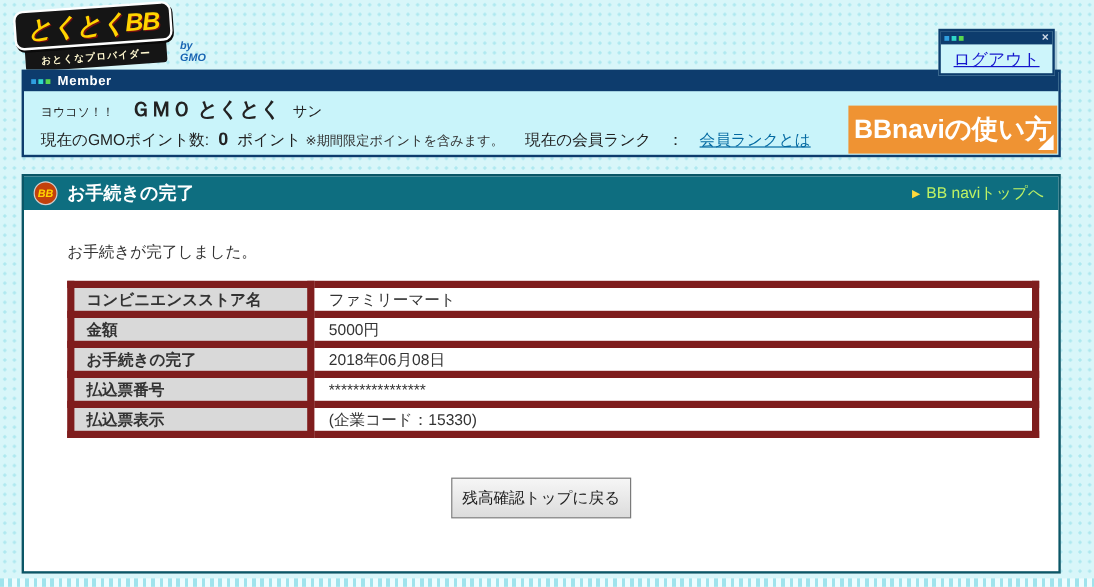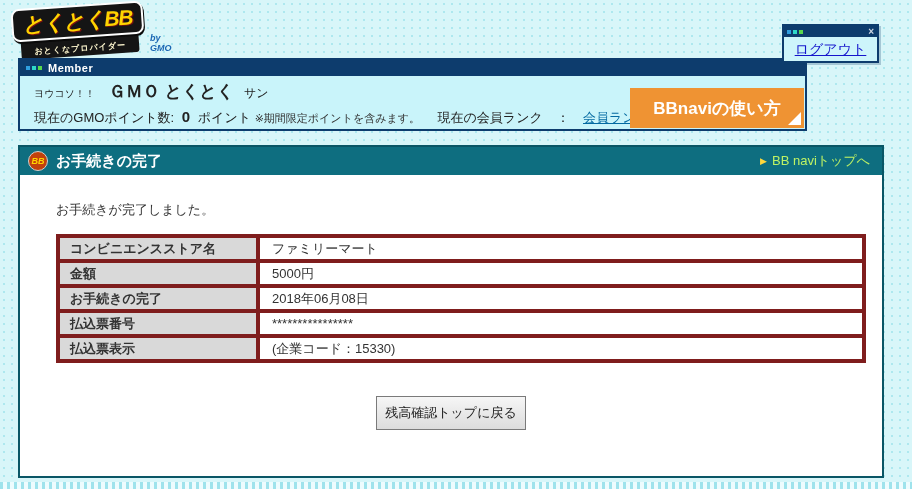--- a/index.html
+++ b/index.html
@@ -64,21 +64,21 @@
   .dot-a { background: #2f9fe0; } .dot-b { background: #2fd8c9; } .dot-c { background: #59d84d; }
   .logout-close {
     margin-left: auto; color: #cfd8e4; font-size: 10px; line-height: 10px; cursor: pointer;
     font-weight: bold;
   }
   .logout-body { display: flex; align-items: center; justify-content: center; height: 26px; }
   .logout-link { color: #1515cc; font-size: 14px; text-decoration: underline; cursor: pointer; }
 
   
   .member-box {
-    position: absolute; left: 18px; top: 58px; width: 789px; height: 73px;
+    position: absolute; left: 18px; top: 58px; width: 866px; height: 73px;
     border: 2px solid #0d3c6d; background: #c9f4fa;
   }
   .member-bar {
     height: 16px; background: #0d3c6d; color: #ffffff;
     display: flex; align-items: center; padding: 0 6px; gap: 6px;
   }
   .member-bar-label { font-size: 11px; font-weight: bold; letter-spacing: .5px; }
   .member-content { padding: 4px 0 0 14px; color: #222; }
   .welcome-line { font-size: 14px; color: #222; }
   .welcome-prefix { font-size: 10px; }
@@ -87,21 +87,21 @@
   .points-line { margin-top: 5px; font-size: 13px; color: #222; }
   .points-value { font-size: 15px; font-weight: bold; margin: 0 4px; }
   .points-note { font-size: 11px; color: #333; }
   .rank-label { margin-left: 14px; }
   .rank-sep { margin: 0 10px; }
   .rank-link { color: #0369a1; text-decoration: underline; cursor: pointer; font-size: 13px; }
 
   .bbnavi-btn {
     position: absolute; right: 1px; top: 28px; width: 174px; height: 40px;
     background: #ef9333; border: none; cursor: pointer;
-    color: #ffffff; font-size: 17px; font-weight: bold;
+    color: #ffffff; font-size: 22px; font-weight: bold;
     font-family: "Liberation Sans", sans-serif;
   }
   .bbnavi-corner {
     position: absolute; right: 3px; bottom: 3px;
     width: 0; height: 0;
     border-left: 13px solid transparent;
     border-bottom: 13px solid #ffffff;
   }
 
   
@@ -126,21 +126,21 @@
   .arrow-icon { color: #ffd83c; font-size: 9px; line-height: 9px; }
   .toplink-text { color: #bef264; font-size: 13px; }
 
   .complete-msg { margin: 26px 0 0 36px; font-size: 13px; color: #333; }
 
   .detail-table {
     margin: 15px 0 0 36px; width: 810px;
     border-collapse: collapse;
   }
   .detail-table th, .detail-table td {
-    border: 4px solid #7f1d1d; height: 25px; font-size: 13px; color: #333;
+    border: 6px solid #7f1d1d; height: 25px; font-size: 13px; color: #333;
   }
   .detail-table th {
     width: 200px; background: #d9d9d9; text-align: left; font-weight: bold; padding-left: 10px;
   }
   .detail-table td { padding-left: 12px; background: #ffffff; }
 
   .back-btn-row { text-align: center; margin-top: 33px; }
   .back-btn {
     font-family: "Liberation Sans", sans-serif;
     font-size: 13px; color: #222;

